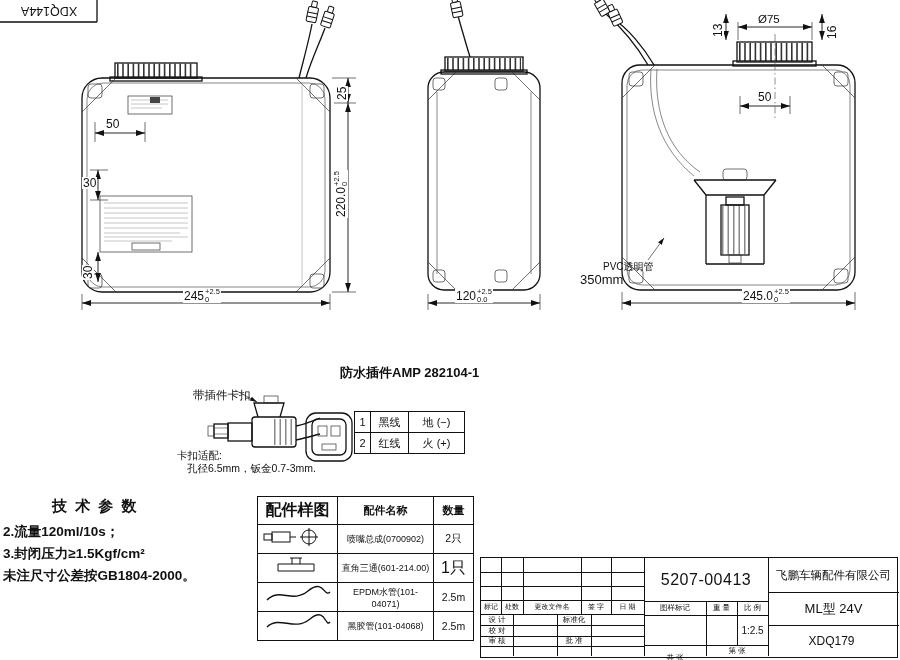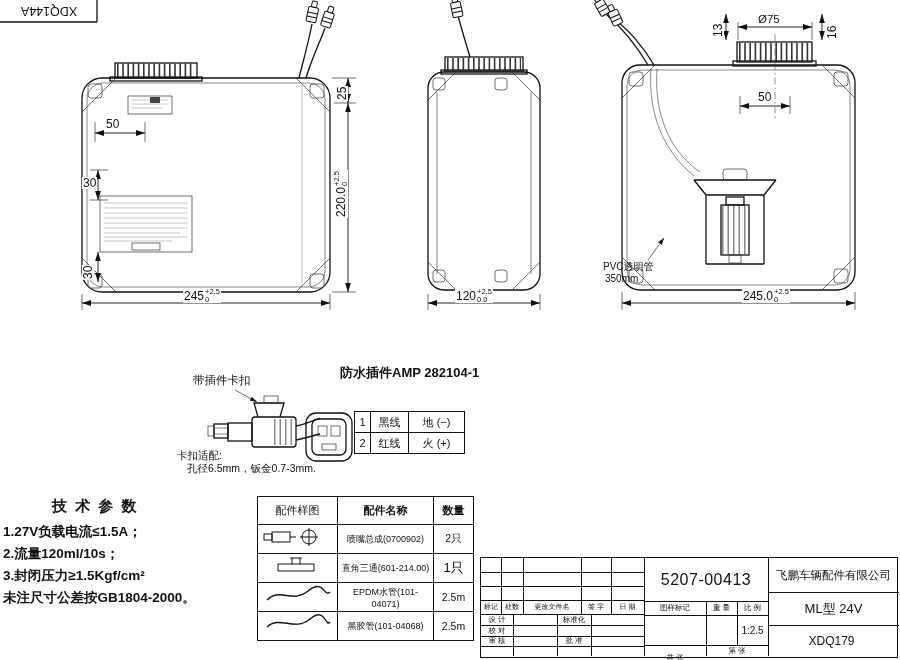--- a/index.html
+++ b/index.html
@@ -215,23 +215,23 @@
     <span>50</span>
   </div>
 <div class="dim" style="left:742px;top:288px">
   <span>245.0</span>
   <span class="tol">
       <i>+2.5</i>
       <i>0</i>
     </span>
 </div>
 <div class="txt" style="left:603px;top:261px;font-size:10px">PVC透明管</div>
-<div class="txt" style="left:605px;top:273px;font-size:10px">350mm</div>
-
-<div class="txt" style="left:193px;top:374px;font-size:11.5px">带插件卡扣</div>
+<div class="txt" style="left:580px;top:273px;font-size:13px">350mm</div>
+
+<div class="txt" style="left:193px;top:389px;font-size:11.5px">带插件卡扣</div>
 <div class="txt" style="left:340px;top:366px;font-size:13px;font-weight:700">防水插件AMP 282104-1</div>
 <div class="txt" style="left:177px;top:449px;font-size:10.5px">卡扣适配:</div>
 <div class="txt" style="left:187px;top:462px;font-size:10.5px">孔径6.5mm，钣金0.7-3mm.</div>
 
 <table class="grid" style="left:354px;top:411px;font-size:11px">
   <tbody>
       <tr>
     <td style="width:16px;height:21px">1</td>
     <td style="width:38px">黑线</td>
     <td style="width:56px">地 (−)</td>
@@ -239,30 +239,29 @@
   <tr>
     <td style="height:21px">2</td>
     <td>红线</td>
     <td>火 (+)</td>
   </tr>
 </tbody>
   </table>
 
 <div class="txt" style="left:52px;top:497px;font-size:15px;font-weight:700;letter-spacing:2px">技 术 参 数</div>
 <div class="txt" style="left:3px;top:521px">
-  <div class="tech-line">1.27V负载电流≤1.5A；</div>
   <div class="tech-line">2.流量120ml/10s；</div>
   <div class="tech-line">3.封闭压力≥1.5Kgf/cm²</div>
   <div class="tech-line">未注尺寸公差按GB1804-2000。</div>
 </div>
 
 <table class="grid" style="left:257px;top:496px">
   <tbody>
       <tr>
-    <th style="width:80px;height:28px;font-size:11px;font-weight:400">配件样图</th>
+    <th style="width:80px;height:28px;font-size:16px;font-weight:700">配件样图</th>
     <th style="width:96px;font-size:11px;font-weight:600">配件名称</th>
     <th style="width:40px;font-size:11px;font-weight:600">数量</th>
   </tr>
   <tr>
     <td style="height:29px">
       <svg width="72" height="22" viewBox="0 0 72 22">
         <g stroke="#111" fill="none" stroke-width="1">
           <rect x="2" y="8" width="8" height="6"></rect>
               <rect x="10" y="6" width="18" height="10"></rect>
           <line x1="28" y1="11" x2="34" y2="11"></line>
@@ -275,21 +274,21 @@
     <td style="font-size:9px">喷嘴总成(0700902)</td>
     <td style="font-size:10.5px">2只</td>
   </tr>
   <tr>
     <td style="height:29px">
       <svg width="72" height="22" viewBox="0 0 72 22">
         <path d="M16,9 H52 M16,16 H52 M16,9 V16 M52,9 V16 M30,9 V3 M38,9 V3 M28,3 H40" stroke="#111" fill="none" stroke-width="1"></path>
       </svg>
     </td>
     <td style="font-size:9px">直角三通(601-214.00)</td>
-    <td style="font-size:13px">1只</td>
+    <td style="font-size:16px">1只</td>
   </tr>
   <tr>
     <td style="height:29px">
       <svg width="72" height="22" viewBox="0 0 72 22">
         <path d="M5,16 C18,3 30,20 46,7 S62,14 68,8" stroke="#111" fill="none" stroke-width="1.4"></path>
       </svg>
     </td>
     <td style="font-size:9px">EPDM水管(101-04071)</td>
     <td style="font-size:10.5px">2.5m</td>
   </tr>

